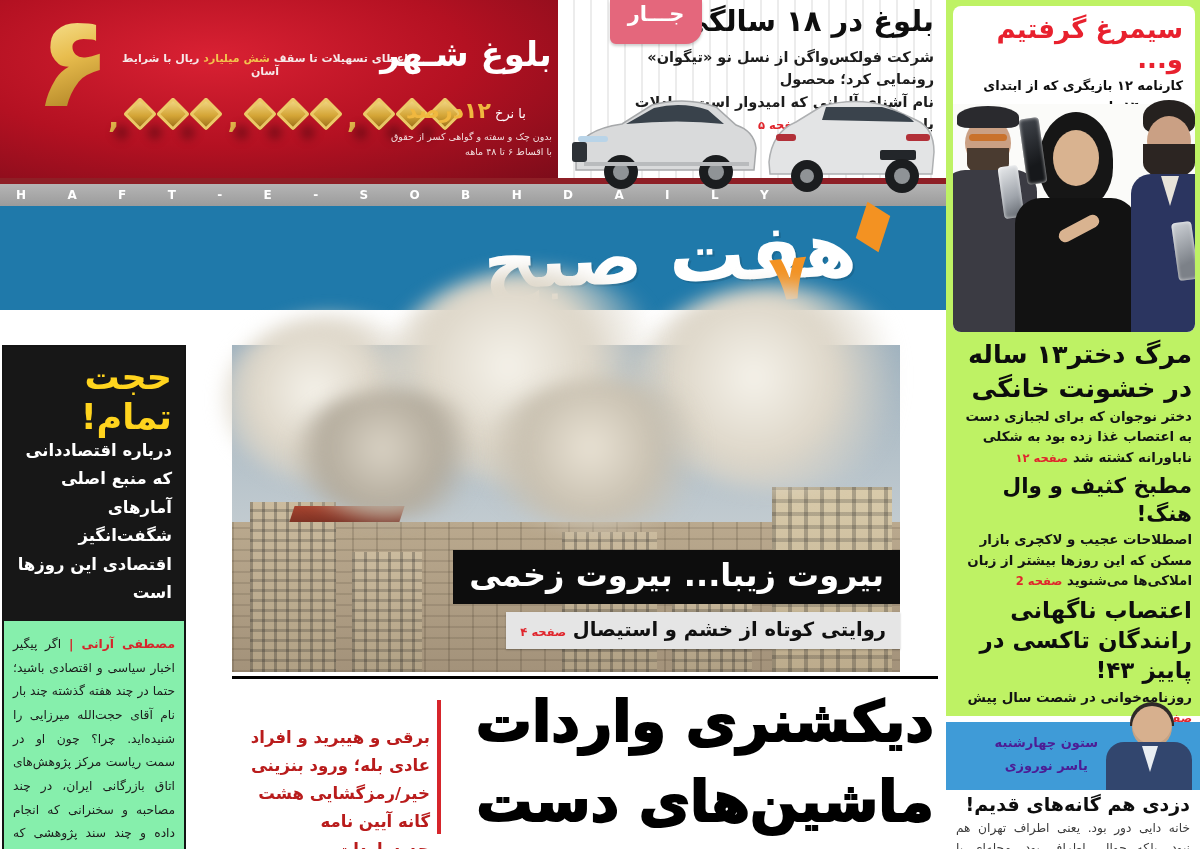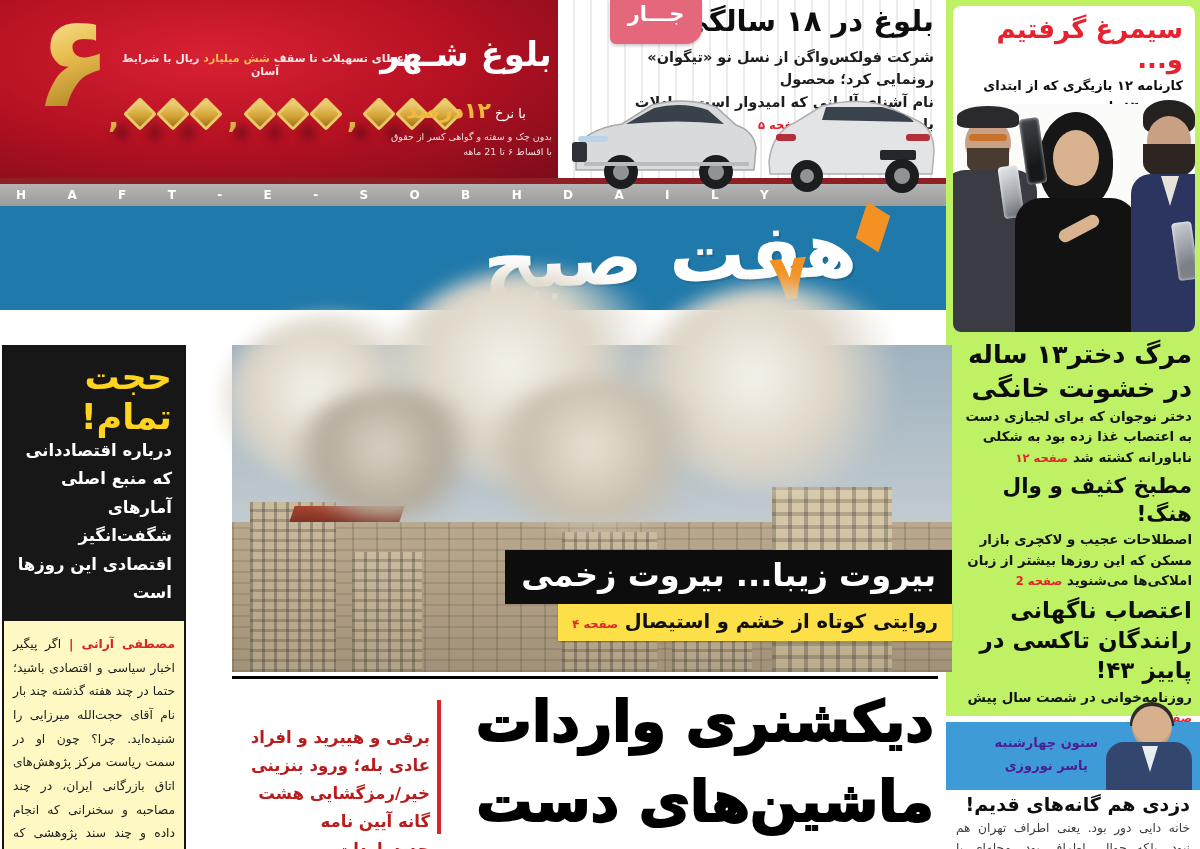--- a/index.html
+++ b/index.html
@@ -60,21 +60,21 @@
   .mh-pages { font-size:15px; }
   .mh-logo-text { position:absolute; left:450px; top:-4px; width:440px; text-align:center;
     color:#fff; font-size:76px; font-weight:900; transform:rotate(-2deg); line-height:108px;
     text-shadow:2px 2px 0 rgba(0,0,0,.12); }
   .logo-digit { position:absolute; left:770px; top:34px; color:#f39222; font-size:64px;
     font-weight:900; transform:rotate(-6deg); z-index:2; }
   .logo-diamond { position:absolute; left:860px; top:2px; width:26px; height:38px;
     background:#f39222; transform:rotate(18deg) skewY(14deg); }
 
   
-  .photo-wrap { left:232px; top:345px; width:720px; height:327px; z-index:3;padding-left:48px; }
+  .photo-wrap { left:232px; top:345px; width:668px; height:327px; z-index:3;padding-left:48px; }
   .photo-clip { position:absolute; inset:0; overflow:hidden; background:linear-gradient(#9fb2bf 0%,#c2cbd0 55%,#cfc6b0 100%); }
   .city-base { position:absolute; left:0; bottom:0; width:100%; height:46%;
     background:
       repeating-linear-gradient(90deg, rgba(60,50,35,.18) 0 2px, rgba(0,0,0,0) 2px 24px),
       repeating-linear-gradient(0deg, rgba(60,50,35,.14) 0 2px, rgba(0,0,0,0) 2px 11px),
       linear-gradient(#baa98e,#a3927a); }
   .bldg { position:absolute;
     background:
       repeating-linear-gradient(90deg, rgba(30,30,30,.28) 0 3px, rgba(0,0,0,0) 3px 12px),
       repeating-linear-gradient(0deg, rgba(30,30,30,.22) 0 3px, rgba(0,0,0,0) 3px 10px),
@@ -94,35 +94,35 @@
     background:radial-gradient(circle at 42% 45%, #f5f2ea 0%, #ddd6c8 40%, rgba(165,160,150,0) 72%); }
   .smoke.s1 { left:150px; top:-75px; width:300px; height:215px; }
   .smoke.s2 { left:-10px; top:-30px; width:220px; height:170px; }
   .smoke.s3 { left:400px; top:-60px; width:290px; height:205px; }
   .smoke.s4 { left:250px; top:35px; width:240px; height:150px;
     background:radial-gradient(circle at 45% 45%, #e9e2d4 0%, #c8c0b0 42%, rgba(140,135,125,0) 72%); }
   .smoke.s5 { left:60px; top:45px; width:200px; height:130px;
     background:radial-gradient(circle at 45% 45%, #d9d2c4 0%, #b3ab9c 45%, rgba(120,115,105,0) 72%); }
   .cap-black { position:absolute; right:0; top:205px; background:#0d0d0d; color:#fff;
     font-size:32px; font-weight:900; padding:6px 16px 10px; direction:rtl; white-space:nowrap; }
-  .cap-white { position:absolute; right:0; top:259px; background:#fde047; color:#101010;
+  .cap-white { position:absolute; right:0; top:267px; background:#e5e5e5; color:#101010;
     font-size:19.5px; font-weight:900; padding:6px 14px 8px; direction:rtl; white-space:nowrap;
     box-shadow:0 1px 2px rgba(0,0,0,.25); }
 
   
   .rule-lead { left:232px; top:676px; width:706px; height:3px; background:#000; }
   .lead-headline { left:430px; top:682px; width:508px; direction:rtl; text-align:right;
     color:#000; font-weight:900; font-size:56px; line-height:1.42;
     -webkit-text-stroke:2px #000; letter-spacing:-1px; padding-right:4px; }
   .kicker-bar { left:437px; top:700px; width:4px; height:134px; background:#d6252b; }
   .lead-kicker { left:238px; top:724px; width:192px; direction:rtl; text-align:right;
     font-size:16.5px; font-weight:700; color:#b91c1c; line-height:1.7; }
 
   
-  .opinion { left:2px; top:345px; width:184px; height:504px; background:#fef9c3;
+  .opinion { left:2px; top:345px; width:184px; height:504px; background:#86efac;
     border:2px solid #141414; border-bottom:none; }
   .opinion-head { background:#171717; padding:10px 12px 14px; }
   .opinion-title { color:#ffd41e; font-size:35px; font-weight:900; text-align:right; direction:rtl; }
   .opinion-sub { color:#fff; font-size:16.5px; font-weight:bold; line-height:1.72;
     text-align:right; direction:rtl; }
   .opinion-body { padding:12px 9px; font-size:12.3px; line-height:1.92; text-align:justify;
     direction:rtl; color:#1c1c1c; }
   .opinion-byline { color:#d6252b; font-weight:bold; }
 
   
@@ -196,21 +196,21 @@
         <span class="diamond"></span>
         <span class="diamond"></span>
       </span>
     </div>
     <div class="abs brand-name">بلوغ شـهر</div>
     <div class="abs rate-line">
       <span>با نرخ </span><span class="rate-value">۱۲درصد</span>
     </div>
     <div class="abs terms">
       <div>بدون چک و سفته و گواهی کسر از حقوق</div>
-      <div>با اقساط ۶ تا 21 ماهه</div>
+      <div>با اقساط ۶ تا ۴۸ ماهه</div>
     </div>
   </div>
 
   <div class="abs ad-car">
     <div class="car-tab">جـــار</div>
     <div class="car-headline">بلوغ در ۱۸ سالگی!</div>
     <div class="car-sub">
       <span>شرکت فولکس‌واگن از نسل نو «تیگوان» رونمایی کرد؛ محصول</span><br>
       <span>نام آشنای آلمانی که امیدوار است معادلات بازار را برهم بزند </span>
       <span class="pageref">صفحه ۵</span>

